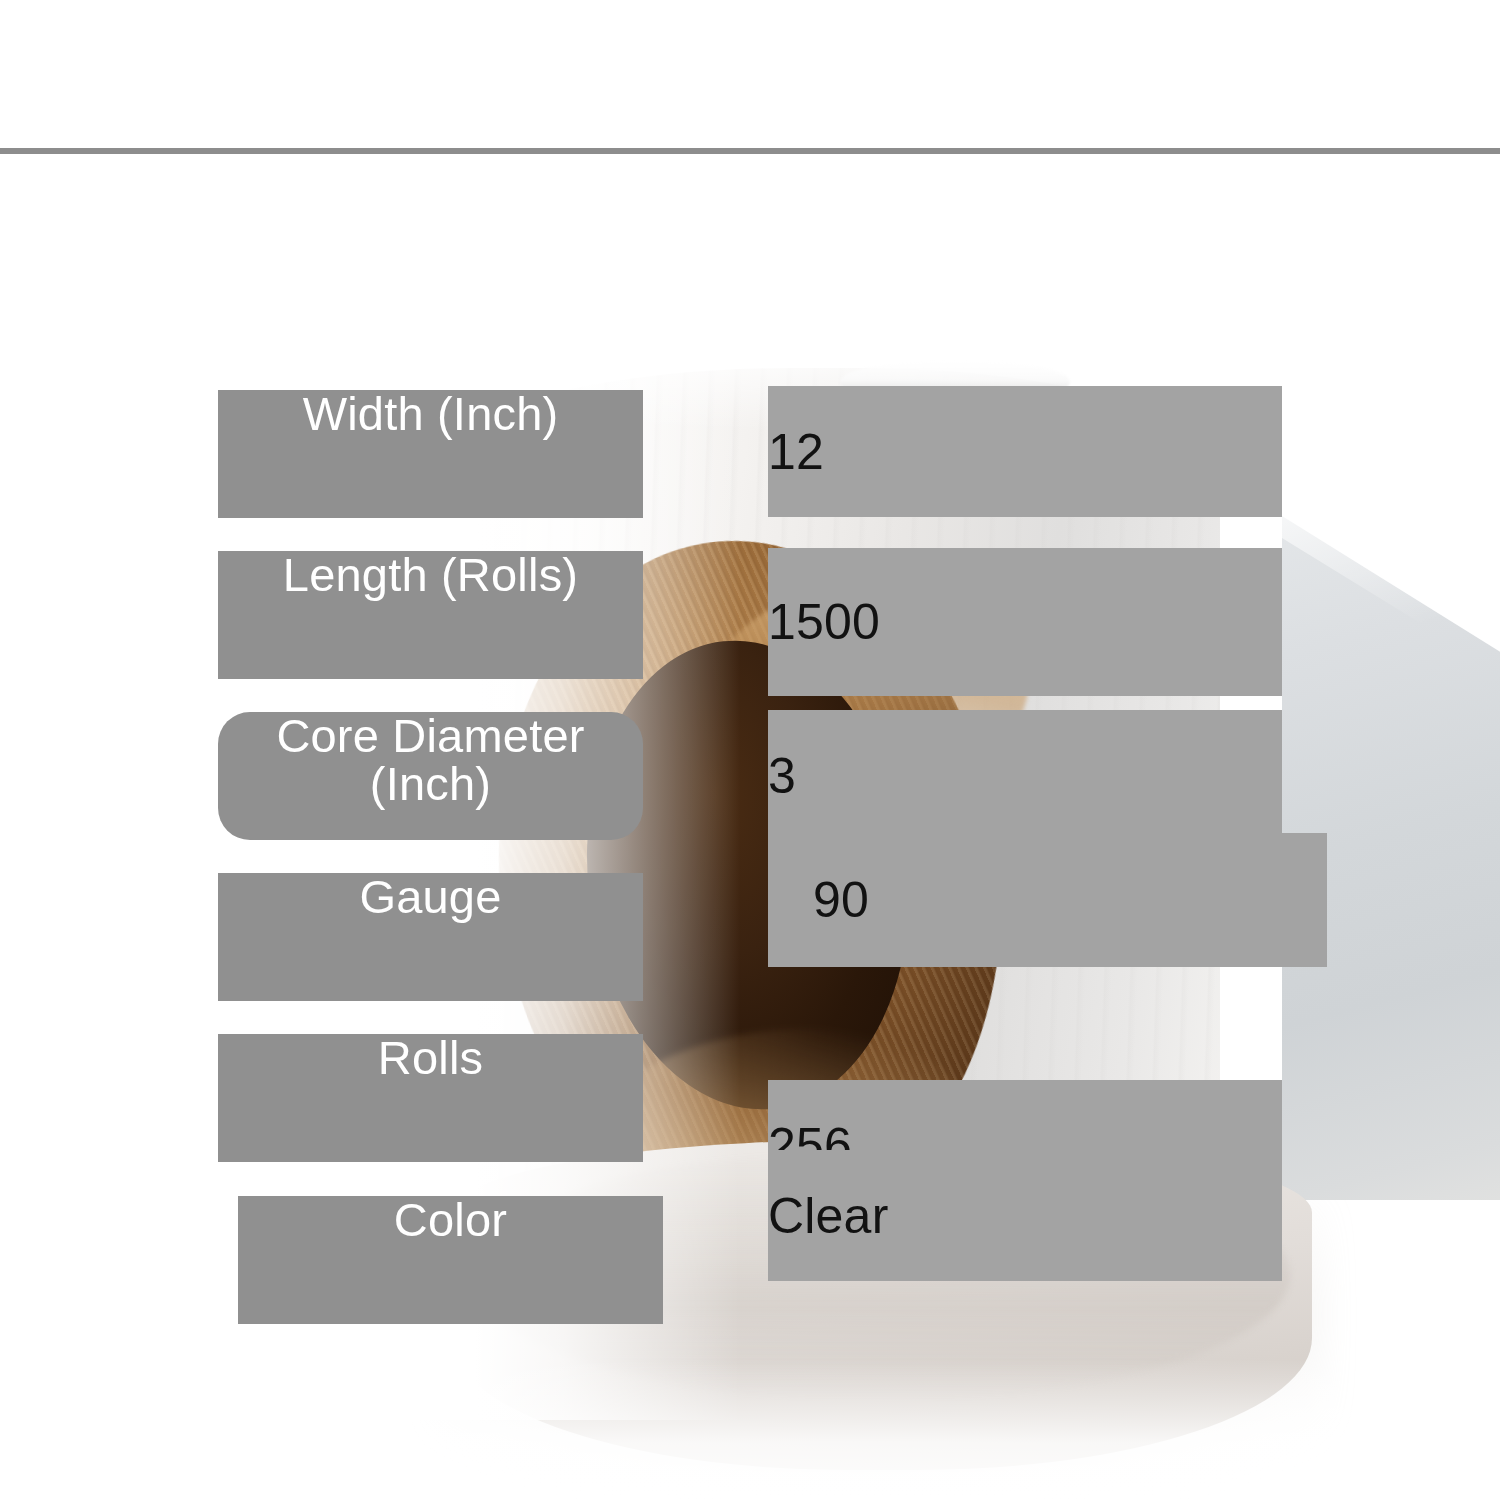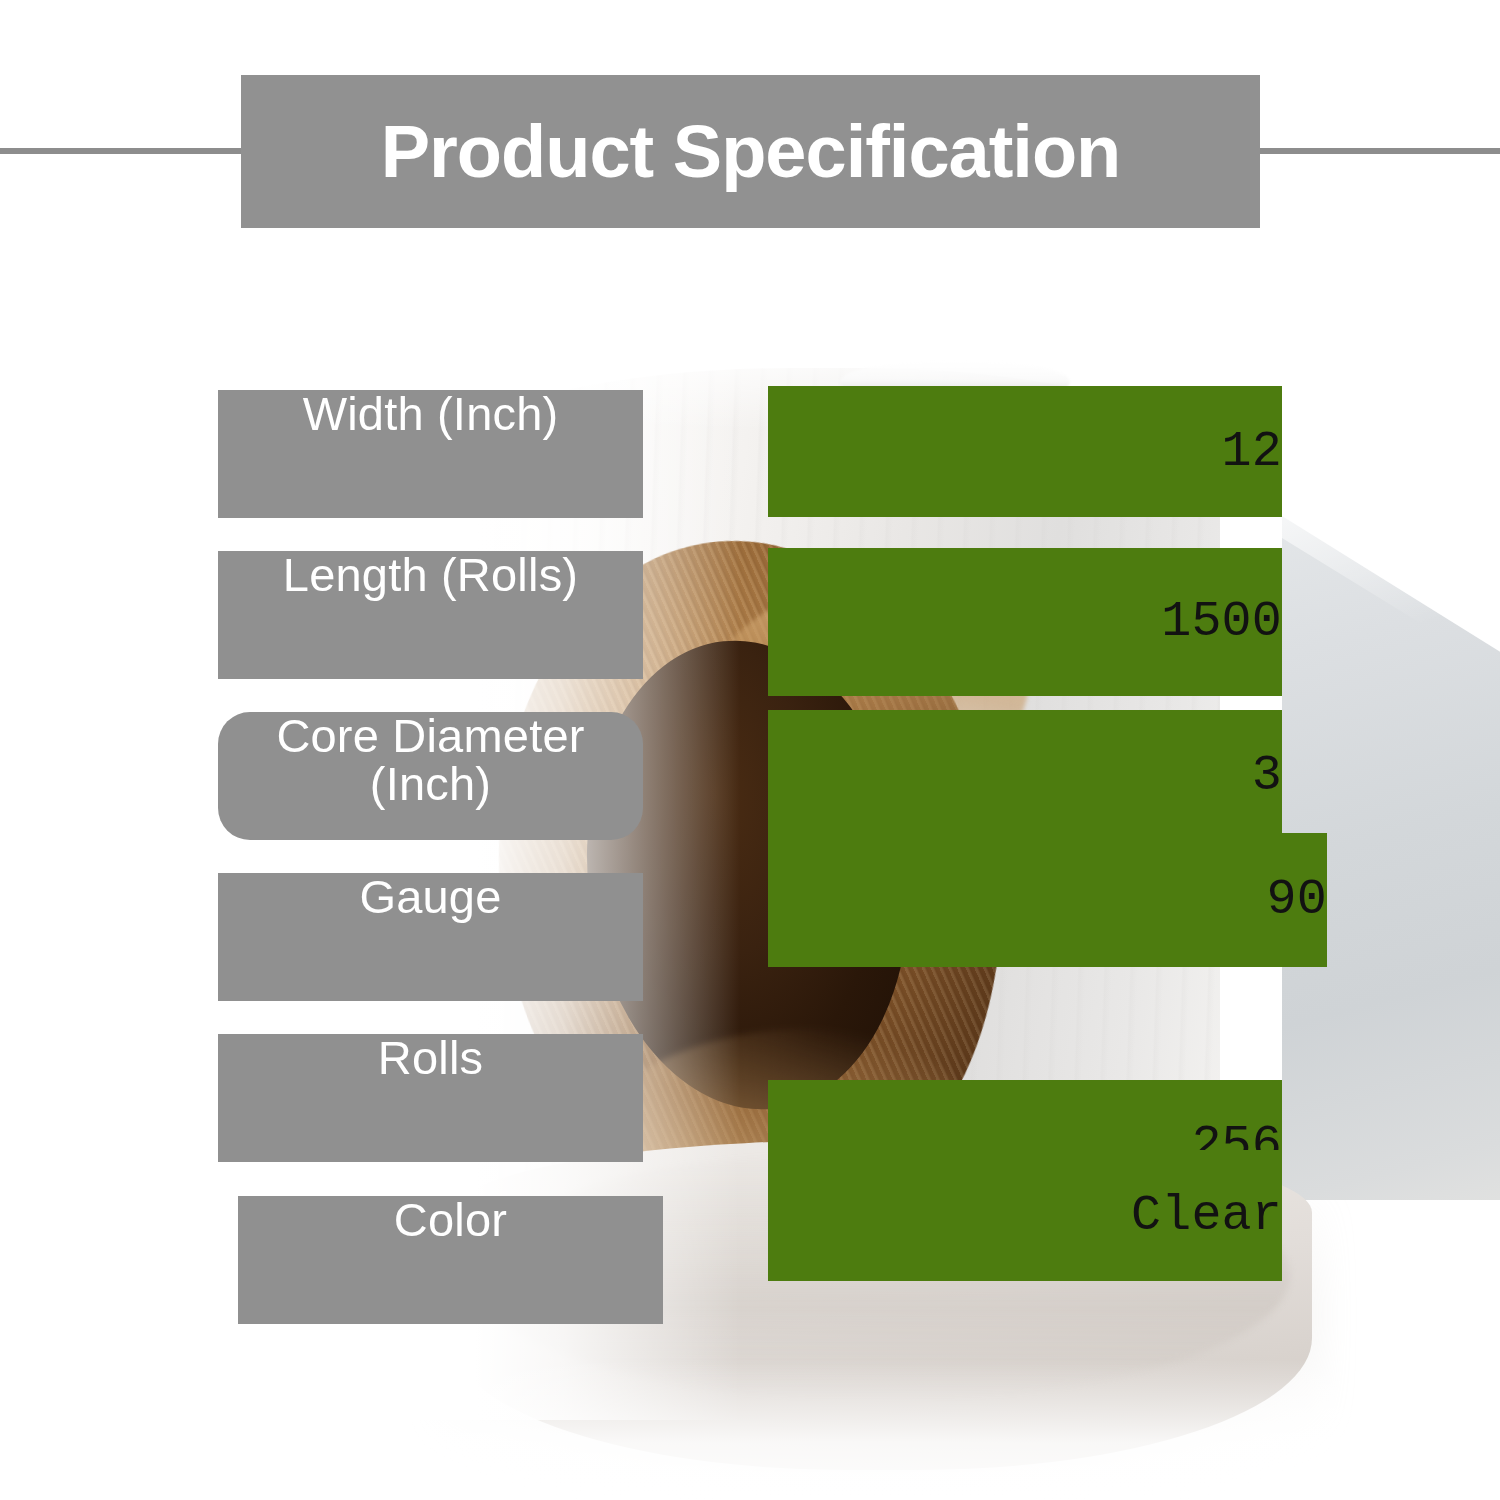--- a/index.html
+++ b/index.html
@@ -200,22 +200,22 @@
   .label-text{
     color:#ffffff;
     font-size:47px;
     font-weight:normal;
     line-height:1.02;
     letter-spacing:.2px;
     padding:0 10px;
   }
   .value-cell{
     position:absolute;left:768px;width:514px;
-    background:#4d7c0f;
-    display:flex;align-items:center;justify-content:flex-end;font-family:Liberation Mono, monospace;
+    background:#a3a3a3;
+    display:flex;align-items:center;justify-content:flex-start;
   }
   .value-text{
     color:#121212;
     font-size:50px;
     font-weight:normal;
     letter-spacing:.2px;
     line-height:1;
   }
 </style>
 </head>
@@ -236,23 +236,20 @@
   <div class="roll-bottom-edge"></div>
   <div class="roll-top-arc"></div>
   <div class="roll-left-fade"></div>
   <div class="photo-left-fade"></div>
   <div class="photo-top-fade"></div>
   <div class="photo-bottom-fade"></div>
 </div>
 
 <div id="header">
   <div class="rule"></div>
-  <div class="title-banner">
-    <span class="title-text">Product Specification</span>
-  </div>
 </div>
 
 <div id="spec">
 
   <div class="spec-row">
     <div class="label-cell" style="top:390px;height:128px;">
       <span class="label-text">Width (Inch)</span>
     </div>
     <div class="value-cell" style="top:386px;height:131px;">
       <span class="value-text">12</span>

